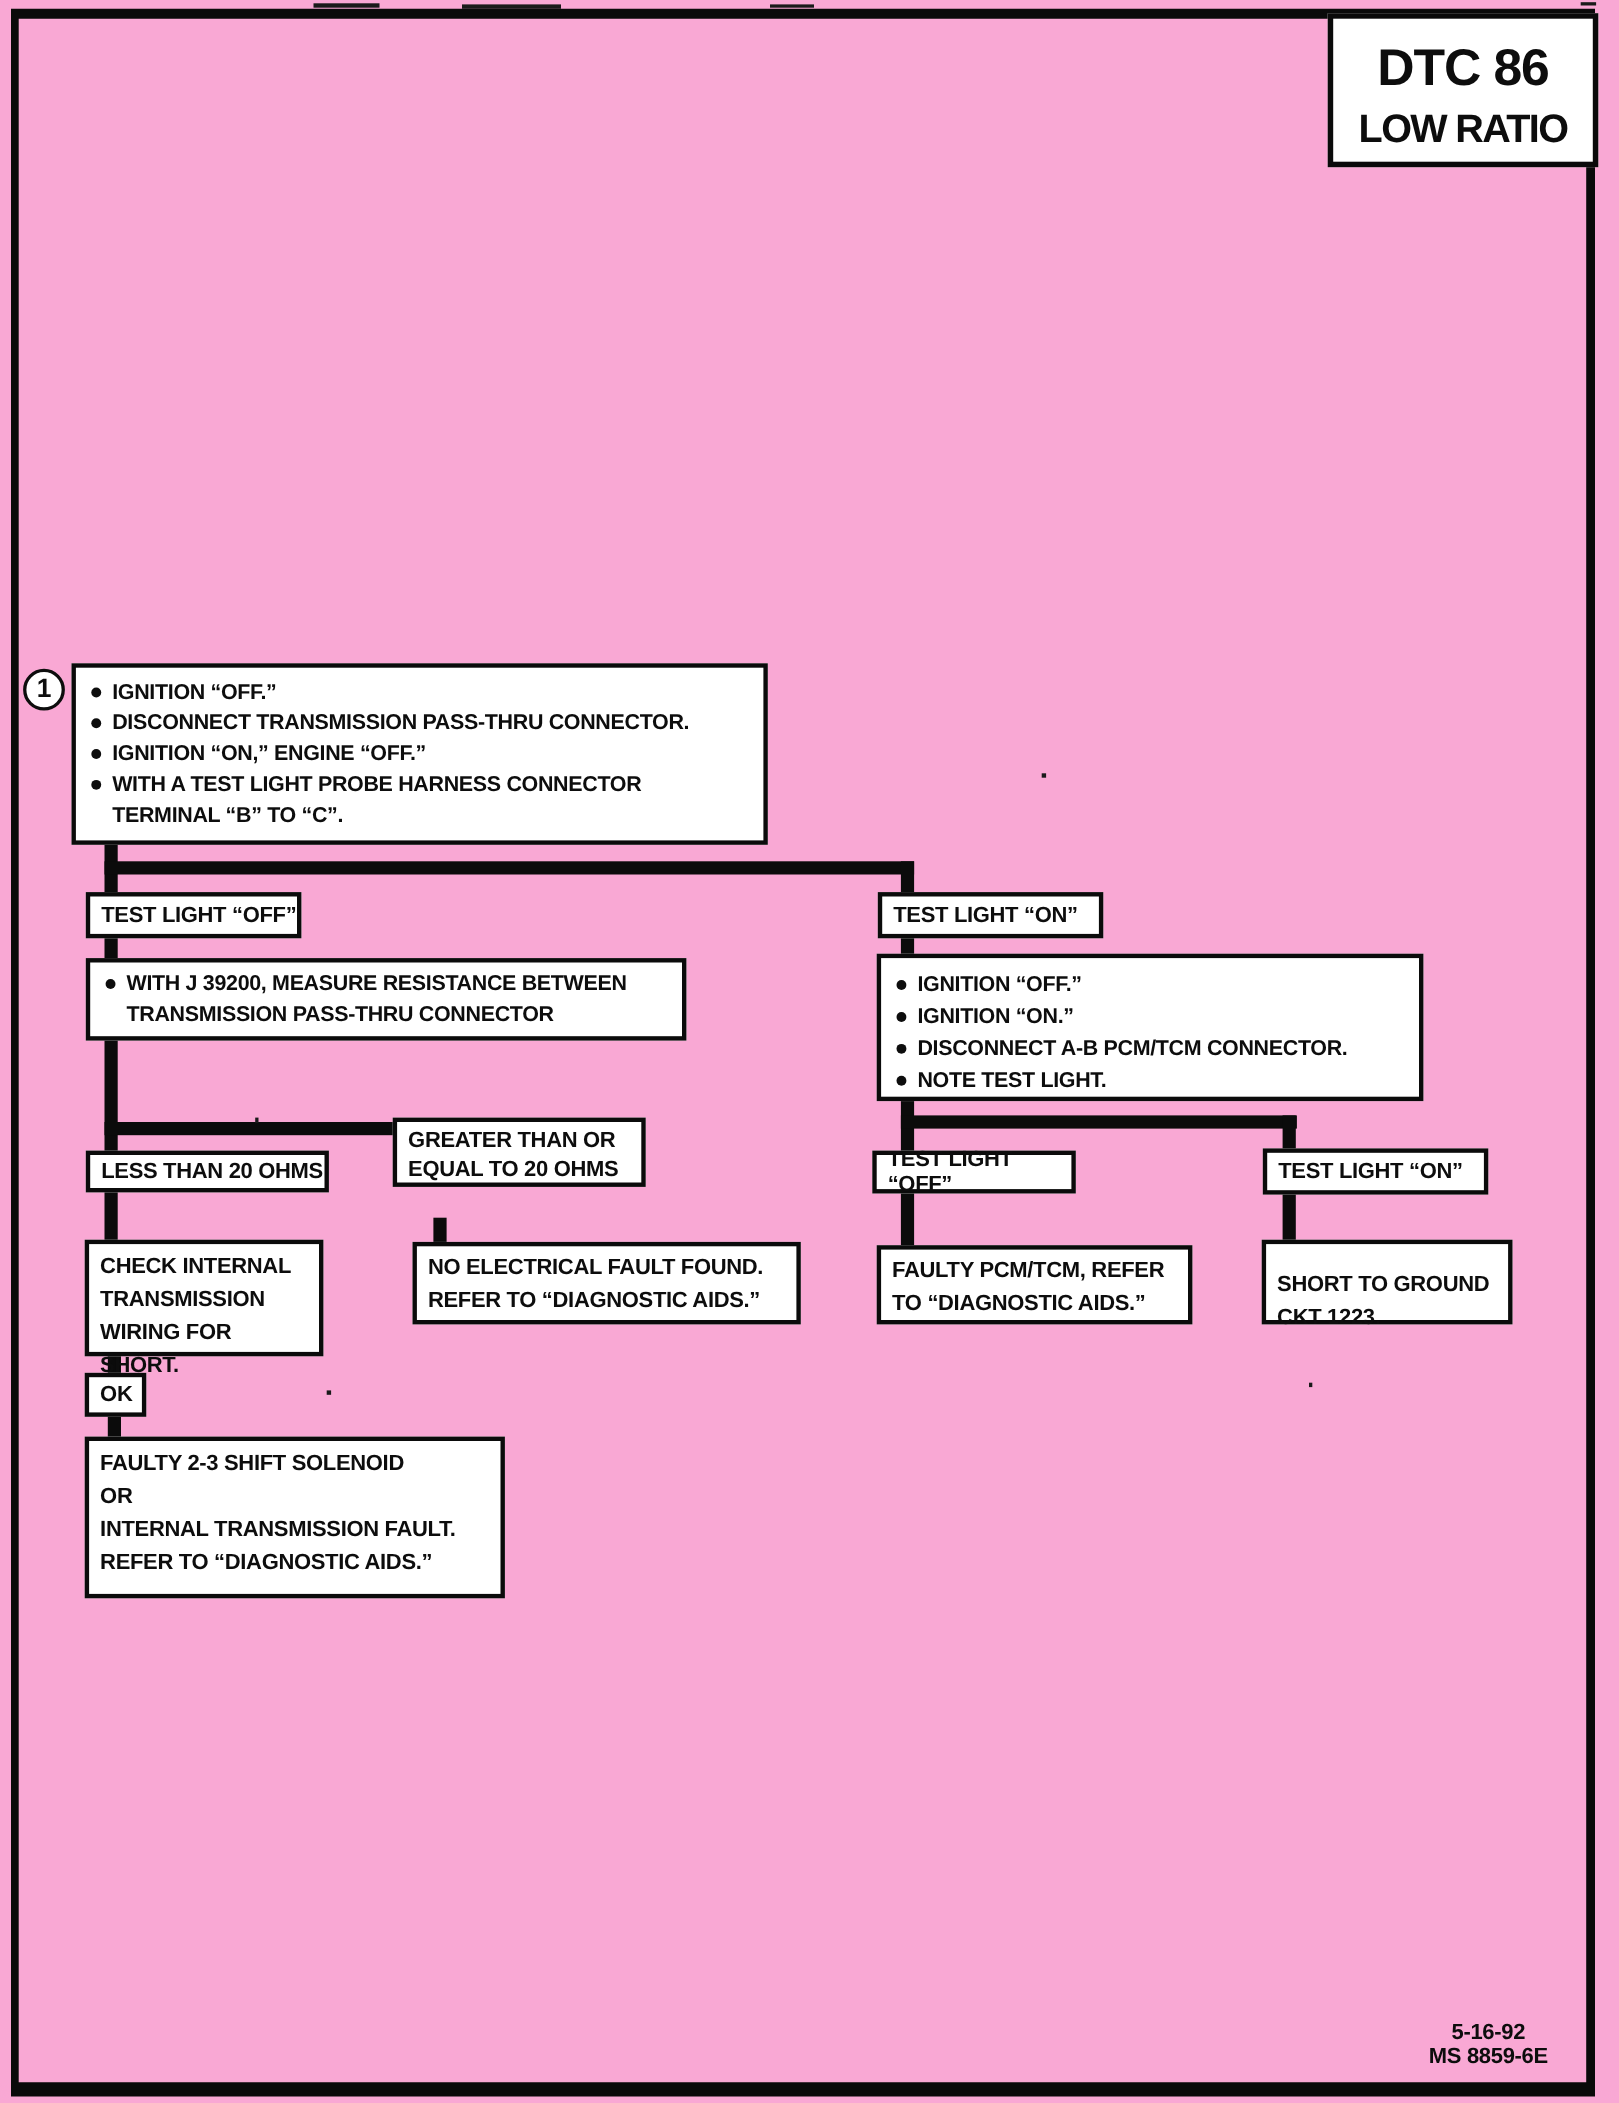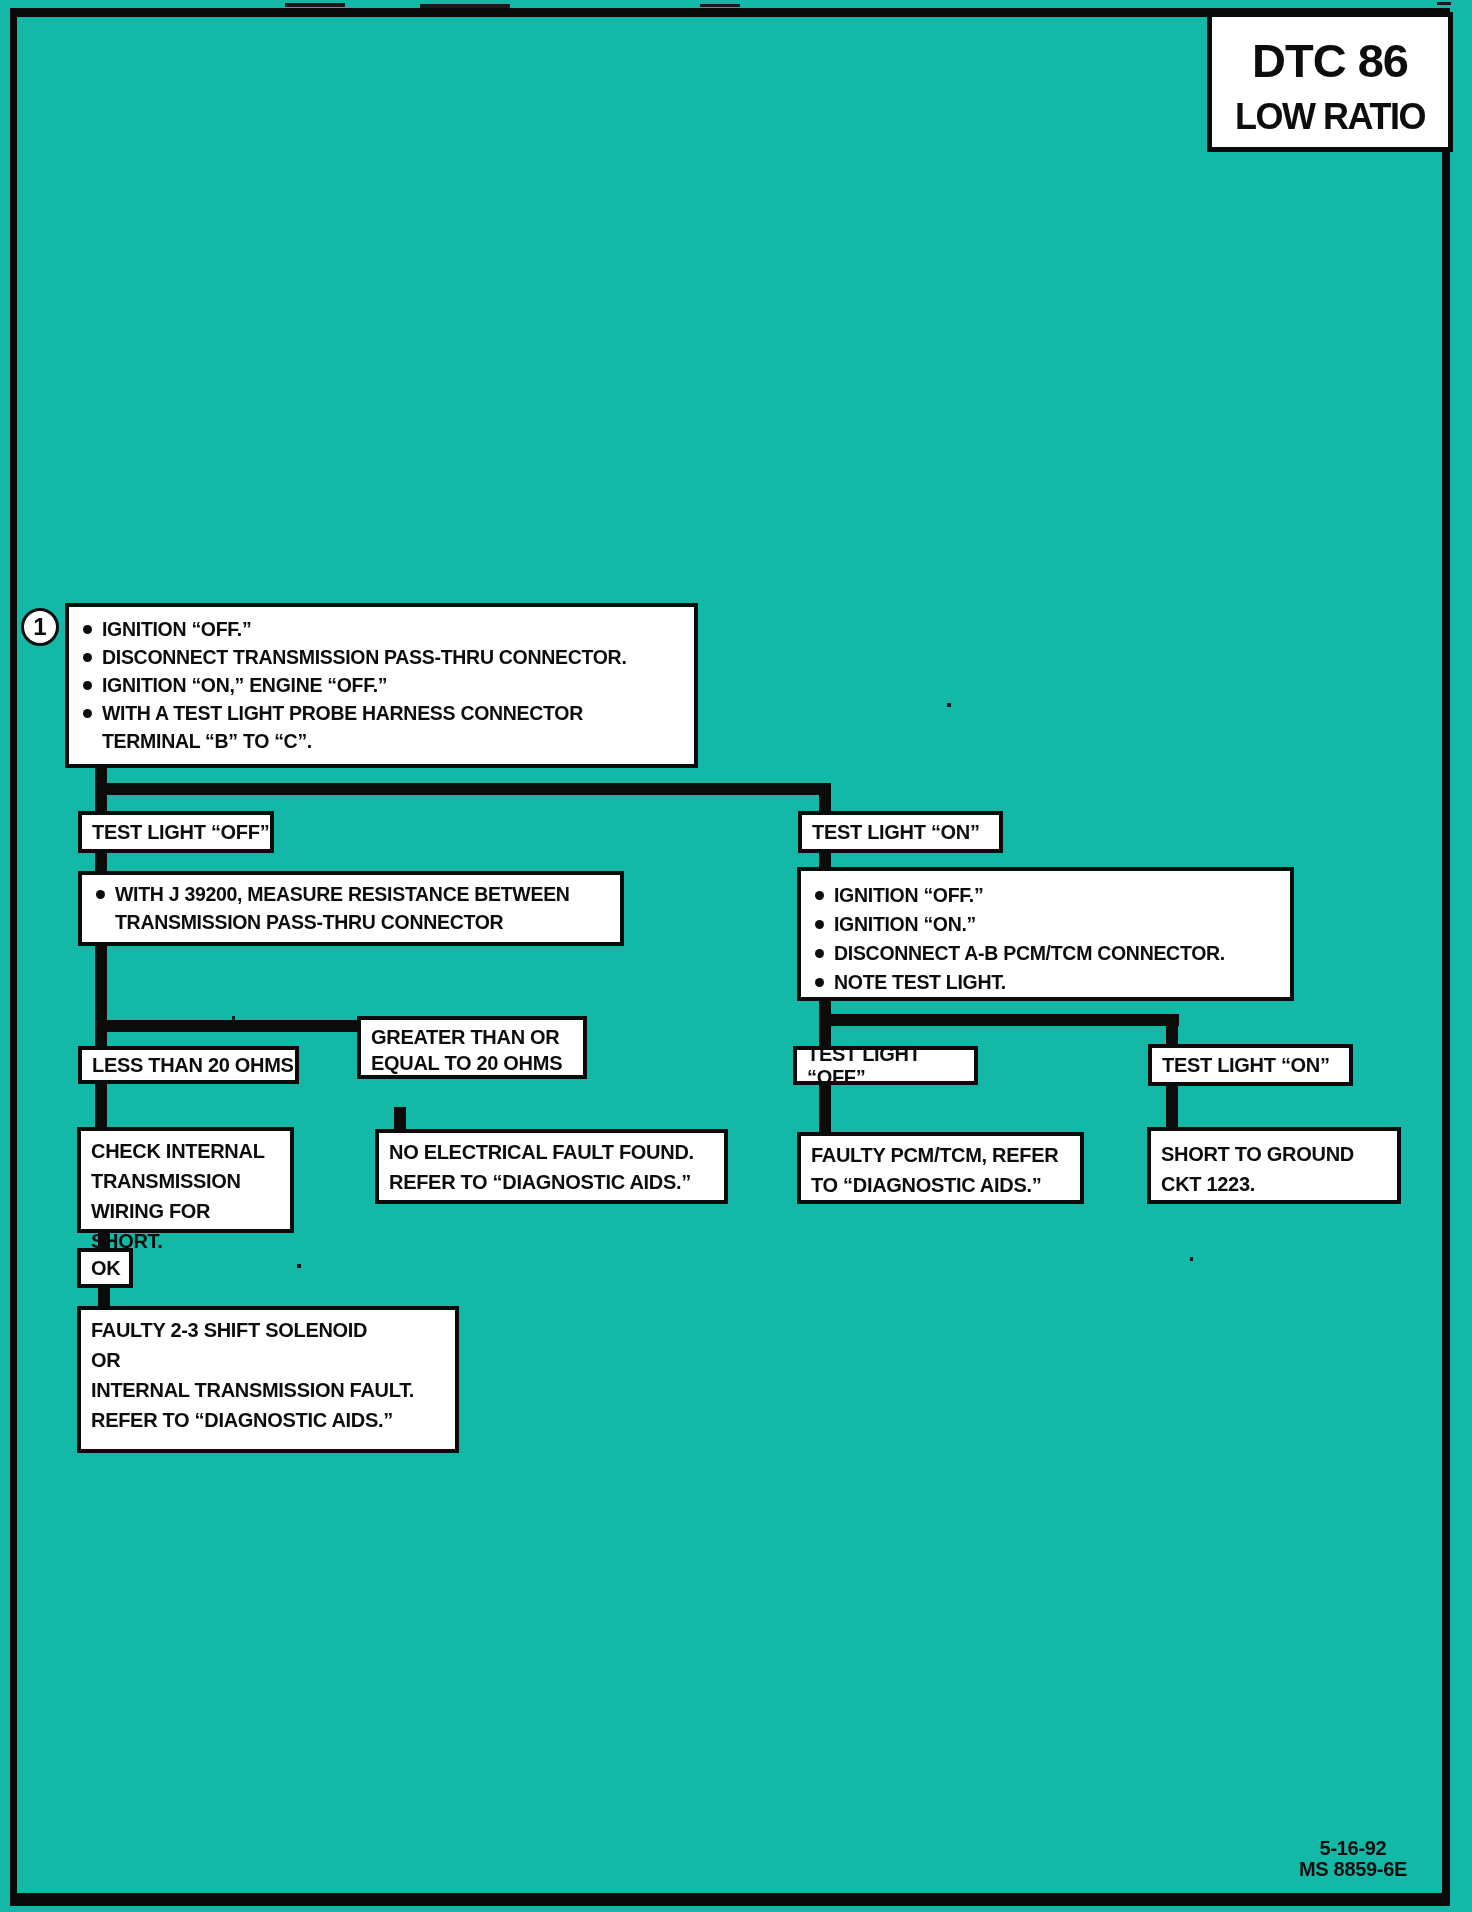--- a/index.html
+++ b/index.html
@@ -1,17 +1,17 @@
 <!DOCTYPE html>
 <html><head>
 <meta charset="utf-8">
 <style>
   html,body{margin:0;padding:0;background:#ffffff;}
   #page{
-    position:relative;width:1472px;height:1912px;background:#14b8a6;overflow:hidden;
+    position:relative;width:1472px;height:1912px;background:#f9a8d4;overflow:hidden;
     font-family:"Liberation Sans","DejaVu Sans",sans-serif;color:#0d0d0d;
   }
   
   .page-border{
     position:absolute;left:10px;top:8px;width:1440px;height:1898px;box-sizing:border-box;
     border-style:solid;border-color:#0a0a0a;border-width:9px 8px 13px 7px;
   }
   
   .title-box{
     position:absolute;left:1207px;top:12px;width:246px;height:140px;box-sizing:border-box;
@@ -179,21 +179,21 @@
 
   <div class="node plain" style="left:797px;top:1132px;width:287px;height:72px;padding-top:4px">
     <span class="txt">FAULTY PCM/TCM, REFER
 TO “DIAGNOSTIC AIDS.”</span>
   </div>
 
   <div class="node label-node" style="left:1148px;top:1044px;width:205px;height:42px">
     <span class="txt">TEST LIGHT “ON”</span>
   </div>
 
-  <div class="node plain" style="left:1147px;top:1127px;width:254px;height:77px;padding-top:8px">
+  <div class="node plain" style="left:1147px;top:1127px;width:228px;height:77px;padding-top:22px">
     <span class="txt">SHORT TO GROUND
 CKT 1223.</span>
   </div>
 
   <div class="footer">
     <div>5-16-92</div>
     <div>MS 8859-6E</div>
   </div>
 
   <div class="speck" style="left:285px;top:3px;width:60px;height:4px"></div>

